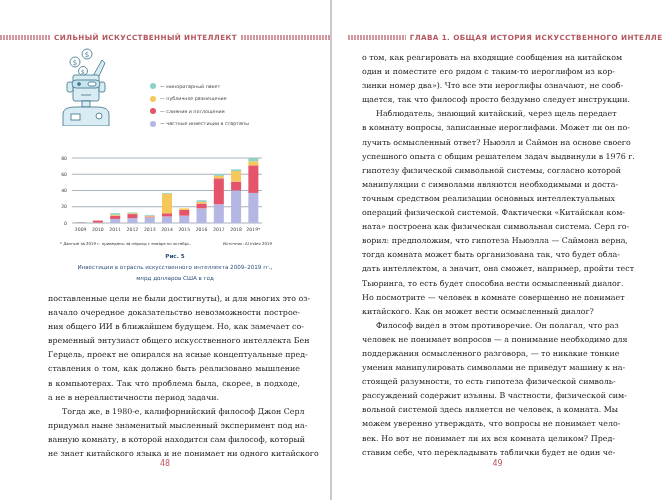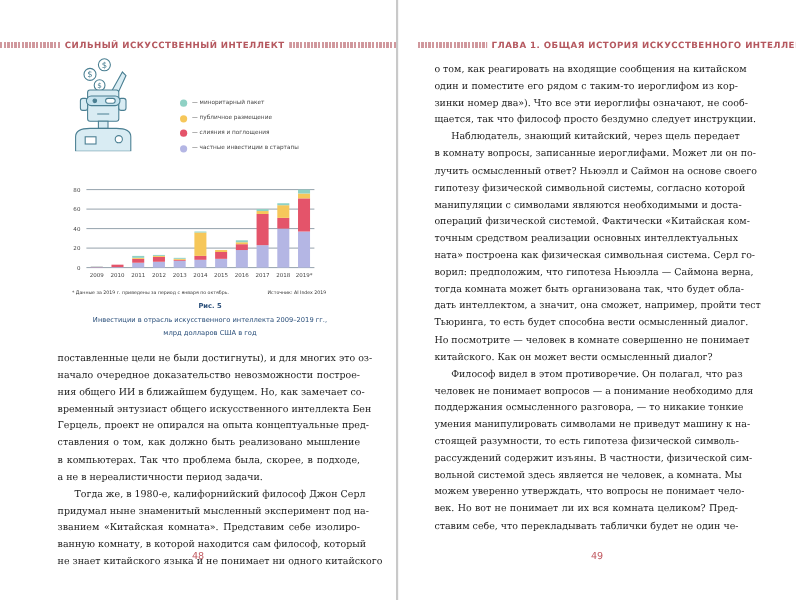--- a/index.html
+++ b/index.html
@@ -160,27 +160,26 @@
 
   <div class="caption num">Рис. 5</div>
   <div class="caption l1">Инвестиции в отрасль искусственного интеллекта 2009–2019 гг.,</div>
   <div class="caption l2">млрд долларов США в год</div>
 
   <div class="text" id="left-text">
       <span class="ln">поставленные цели не были достигнуты), и для многих это оз-</span>
       <span class="ln">начало очередное доказательство невозможности построе-</span>
       <span class="ln">ния общего ИИ в ближайшем будущем. Но, как замечает со-</span>
       <span class="ln">временный энтузиаст общего искусственного интеллекта Бен</span>
-      <span class="ln">Герцель, проект не опирался на опыта концептуальные пред-</span>
+      <span class="ln">Герцель, проект не опирался на ясные концептуальные пред-</span>
       <span class="ln">ставления о том, как должно быть реализовано мышление</span>
       <span class="ln">в компьютерах. Так что проблема была, скорее, в подходе,</span>
       <span class="ln last">а не в нереалистичности период задачи.</span>
       <span class="ln ind">Тогда же, в 1980-е, калифорнийский философ Джон Серл</span>
       <span class="ln">придумал ныне знаменитый мысленный эксперимент под на-</span>
-      <span class="ln">званием «Китайская комната». Представим себе изолиро-</span>
       <span class="ln">ванную комнату, в которой находится сам философ, который</span>
       <span class="ln last">не знает китайского языка и не понимает ни одного китайского</span>
     </div>
 
   <div class="folio">48</div>
 </div>
 
 <div class="spine"></div>
 
 <div class="page right">
@@ -191,24 +190,25 @@
   </div>
 
   <div class="text" id="right-text">
       <span class="ln">о том, как реагировать на входящие сообщения на китайском</span>
       <span class="ln">один и поместите его рядом с таким-то иероглифом из кор-</span>
       <span class="ln">зинки номер два»). Что все эти иероглифы означают, не сооб-</span>
       <span class="ln last">щается, так что философ просто бездумно следует инструкции.</span>
       <span class="ln ind">Наблюдатель, знающий китайский, через щель передает</span>
       <span class="ln">в комнату вопросы, записанные иероглифами. Может ли он по-</span>
       <span class="ln">лучить осмысленный ответ? Ньюэлл и Саймон на основе своего</span>
+      <span class="ln">успешного опыта с общим решателем задач выдвинули в 1976 г.</span>
       <span class="ln">гипотезу физической символьной системы, согласно которой</span>
       <span class="ln">манипуляции с символами являются необходимыми и доста-</span>
+      <span class="ln">точным средством реализации основных интеллектуальных</span>
       <span class="ln">операций физической системой. Фактически «Китайская ком-</span>
-      <span class="ln">точным средством реализации основных интеллектуальных</span>
       <span class="ln">ната» построена как физическая символьная система. Серл го-</span>
       <span class="ln">ворил: предположим, что гипотеза Ньюэлла — Саймона верна,</span>
       <span class="ln">тогда комната может быть организована так, что будет обла-</span>
       <span class="ln">дать интеллектом, а значит, она сможет, например, пройти тест</span>
       <span class="ln">Тьюринга, то есть будет способна вести осмысленный диалог.</span>
       <span class="ln">Но посмотрите — человек в комнате совершенно не понимает</span>
       <span class="ln last">китайского. Как он может вести осмысленный диалог?</span>
       <span class="ln ind">Философ видел в этом противоречие. Он полагал, что раз</span>
       <span class="ln">человек не понимает вопросов — а понимание необходимо для</span>
       <span class="ln">поддержания осмысленного разговора, — то никакие тонкие</span>

